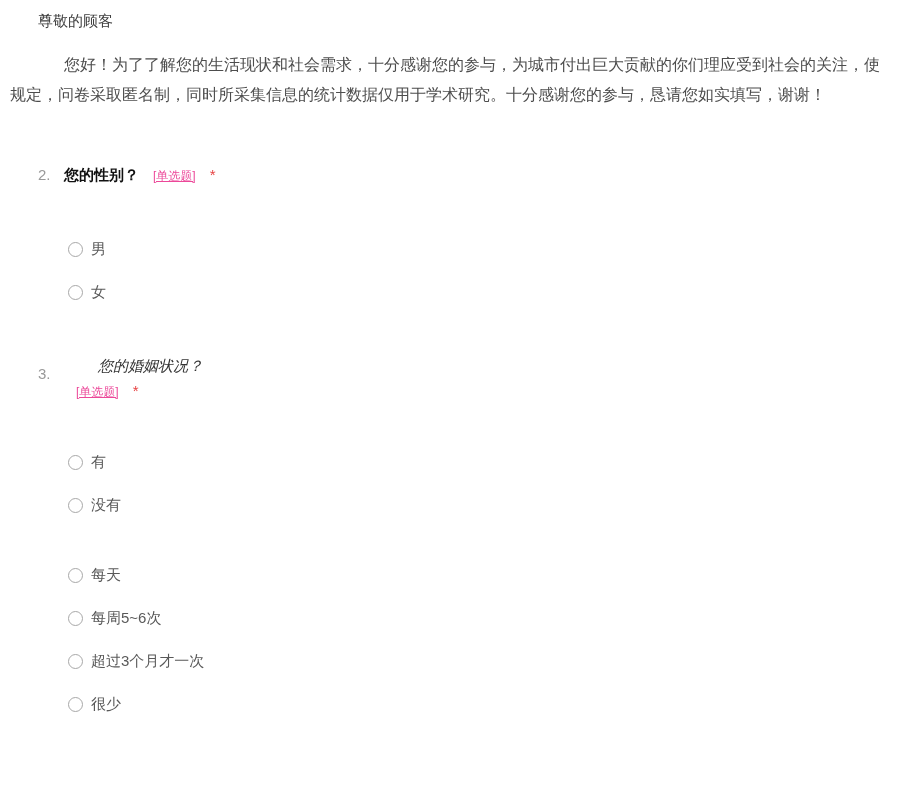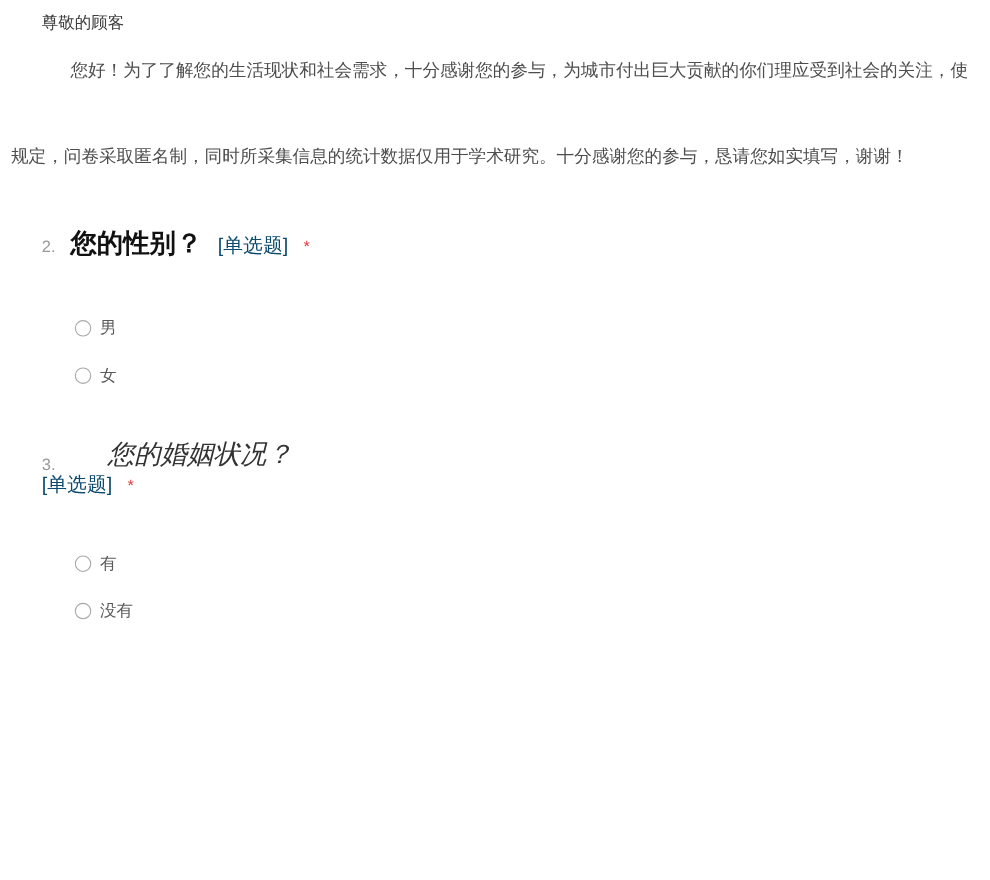--- a/index.html
+++ b/index.html
@@ -19,48 +19,48 @@
     font-size: 15px;
     line-height: 18px;
     color: #404040;
     font-weight: normal;
   }
   .intro-line {
     font-size: 16px;
     line-height: 30px;
     color: #4d4d4d;
     white-space: nowrap;
-    margin-top: 48px;
   }
   .intro-line.first { margin-top: 20px; padding-left: 54px; }
 
   
   .question { margin-top: 52px; padding-left: 28px; }
   .q-head { font-size: 18px; line-height: 24px; }
   .q-num {
     display: inline-block;
     font-size: 15px;
     color: #999999;
     margin-right: 12px;
     min-width: 14px;
   }
-  .q-title { font-size: 24px; font-weight: bold; color: #111111; }
+  .q-title { font-size: 15px; font-weight: bold; color: #111111; }
   .q-title.regular { font-weight: normal; color: #333333; font-style: italic; }
-  .q-type { font-size: 18px; color: #0c4a6e; margin-left: 14px; }
+  .q-type { font-size: 12px; color: #ec4899; margin-left: 14px; text-decoration: underline; }
   .q-star { font-size: 15px; color: var(--required-color); margin-left: 14px; }
 
   
   .q-head-stacked { position: relative; }
   .q-head-stacked .q-num { position: absolute; left: 0; top: 9px; }
   .q-head-stacked .stacked-title {
     margin-left: 60px;
     font-size: 18px;
     line-height: 24px;
   }
   .q-head-stacked .stacked-meta {
+    margin-left: 38px;
     margin-top: 4px;
     font-size: 15px;
     line-height: 18px;
   }
   .q-head-stacked .q-type { margin-left: 0; }
 
   
   .options { margin-top: 52px; }
   .option {
     display: flex;
@@ -122,15 +122,33 @@
         <span class="opt-label">有</span>
       </div>
       <div class="option">
         <span class="radio"></span>
         <span class="opt-label">没有</span>
       </div>
     </div>
   </div>
 
   <div class="question">
+    <div class="options">
+      <div class="option">
+        <span class="radio"></span>
+        <span class="opt-label">每天</span>
+      </div>
+      <div class="option">
+        <span class="radio"></span>
+        <span class="opt-label">每周5~6次</span>
+      </div>
+      <div class="option">
+        <span class="radio"></span>
+        <span class="opt-label">超过3个月才一次</span>
+      </div>
+      <div class="option">
+        <span class="radio"></span>
+        <span class="opt-label">很少</span>
+      </div>
+    </div>
   </div>
 
 </div>
 
 </body></html>

